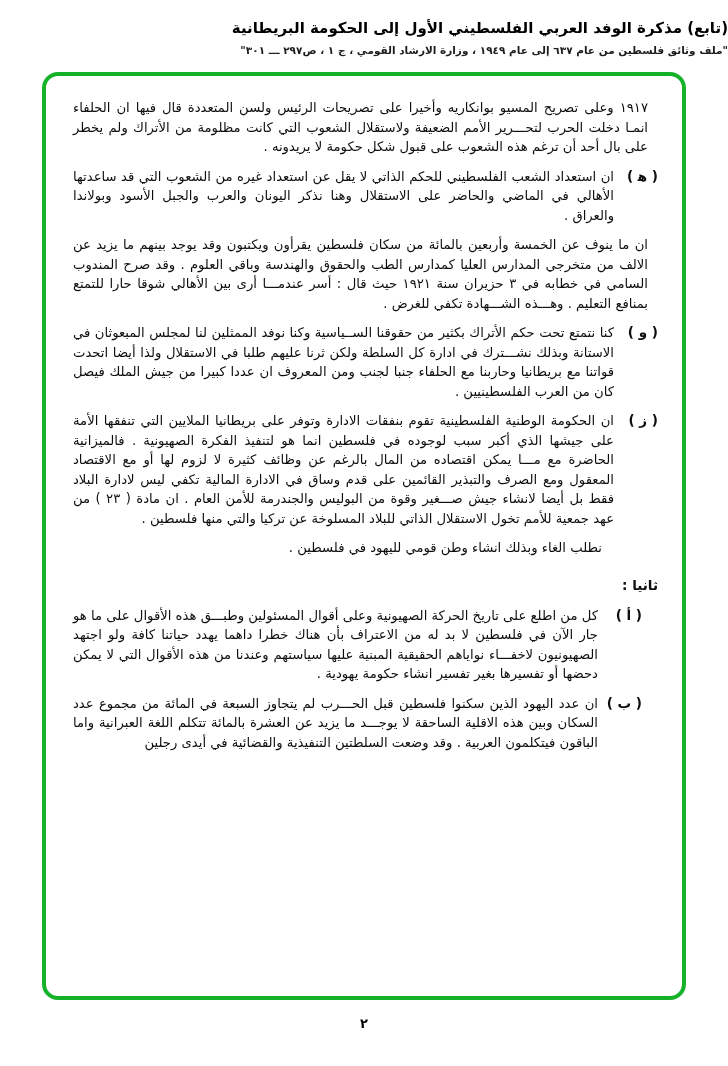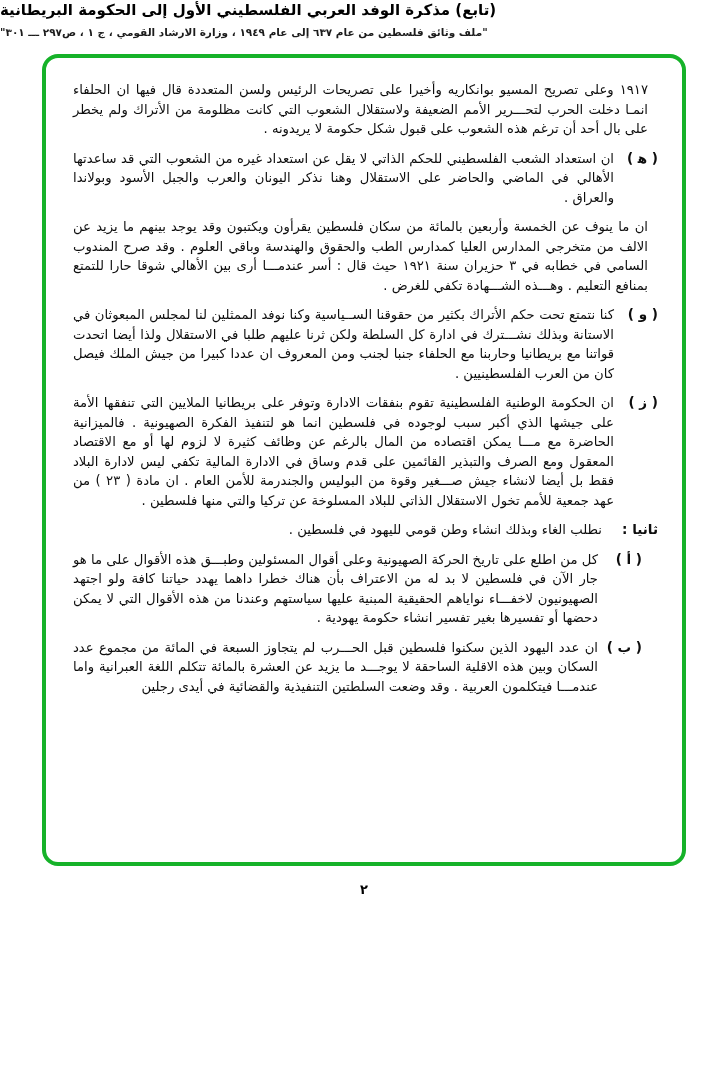--- a/index.html
+++ b/index.html
@@ -13,40 +13,41 @@
     overflow: hidden;
   }
   .page {
     width: 728px;
     height: 1066px;
     position: relative;
     box-sizing: border-box;
     direction: rtl;
   }
   .doc-header {
-    text-align: left;
+    text-align: right;
+    padding-top: 18px;
   }
   .doc-title {
     font-size: 15px;
     font-weight: 700;
     line-height: 1.4;
     color: #000000;
   }
   .doc-source {
     font-size: 10.5px;
     font-weight: 700;
     margin-top: 5px;
     color: #1c1c1c;
     letter-spacing: 0.2px;
   }
   .frame {
     box-sizing: border-box;
     margin: 16px 42px 0 42px;
     width: 644px;
-    height: 812px;
+    height: 928px;
     border: 4px solid #16b229;
     border-radius: 16px;
     padding: 22px 24px 18px 27px;
     overflow: hidden;
   }
   .para {
     display: flex;
     flex-direction: row;
     gap: 6px;
     margin-bottom: 10px;
@@ -56,20 +57,21 @@
   .marker {
     flex: 0 0 38px;
     font-size: 13.5px;
     line-height: 19.5px;
     font-weight: 700;
     white-space: nowrap;
     color: #0d0d0d;
   }
   .marker.wide {
     flex: 0 0 50px;
+    margin-top: 38px;
   }
   .ptext {
     flex: 1 1 auto;
     font-size: 13.2px;
     line-height: 19.5px;
     text-align: justify;
     text-justify: inter-word;
     color: #0d0d0d;
   }
   .para.plain .ptext {
@@ -125,20 +127,20 @@
       <div class="ptext">نطلب الغاء وبذلك انشاء وطن قومي لليهود في فلسطين .</div>
     </div>
 
     <div class="para nested">
       <div class="marker">( أ )</div>
       <div class="ptext">كل من اطلع على تاريخ الحركة الصهيونية وعلى أقوال المسئولين وطبـــق هذه الأقوال على ما هو جار الآن في فلسطين لا بد له من الاعتراف بأن هناك خطرا داهما يهدد حياتنا كافة ولو اجتهد الصهيونيون لاخفـــاء نواياهم الحقيقية المبنية عليها سياستهم وعندنا من هذه الأقوال التي لا يمكن دحضها أو تفسيرها بغير تفسير انشاء حكومة يهودية .</div>
     </div>
 
     <div class="para nested">
       <div class="marker">( ب )</div>
-      <div class="ptext">ان عدد اليهود الذين سكنوا فلسطين قبل الحـــرب لم يتجاوز السبعة في المائة من مجموع عدد السكان وبين هذه الاقلية الساحقة لا يوجـــد ما يزيد عن العشرة بالمائة تتكلم اللغة العبرانية واما عندمـــا فيتكلمون العربية . وقد وضعت السلطتين التنفيذية والقضائية في أيدى رجلين</div>
+      <div class="ptext">ان عدد اليهود الذين سكنوا فلسطين قبل الحـــرب لم يتجاوز السبعة في المائة من مجموع عدد السكان وبين هذه الاقلية الساحقة لا يوجـــد ما يزيد عن العشرة بالمائة تتكلم اللغة العبرانية واما الباقون فيتكلمون العربية . وقد وضعت السلطتين التنفيذية والقضائية في أيدى رجلين</div>
     </div>
 
   </div>
 
   <div class="page-number">٢</div>
 
 </div>
 
 </body></html>

